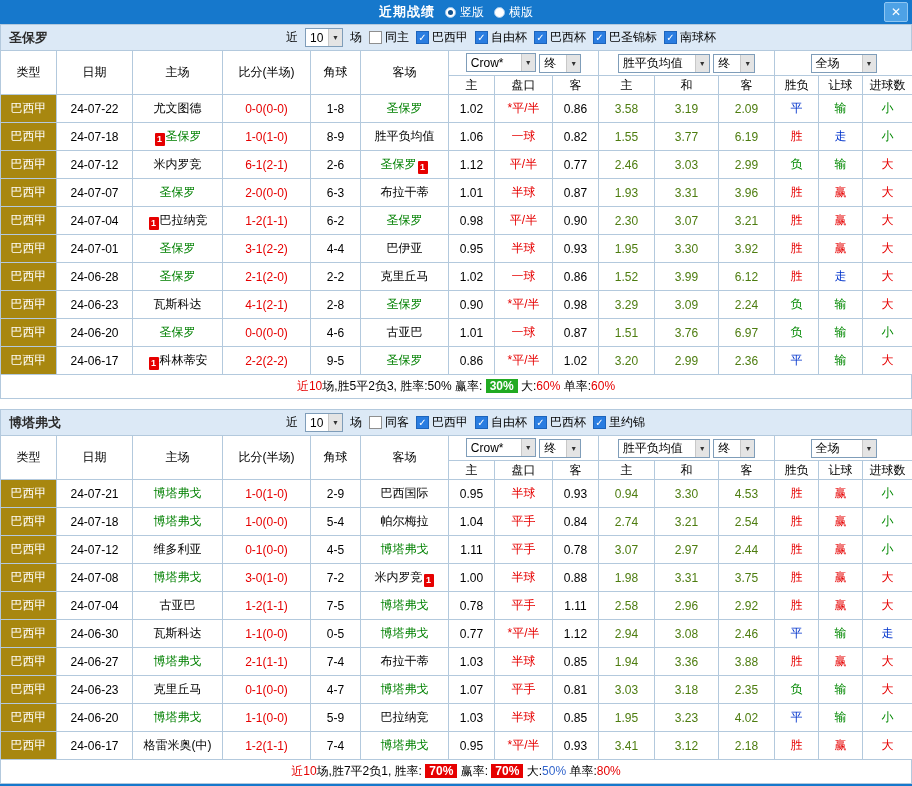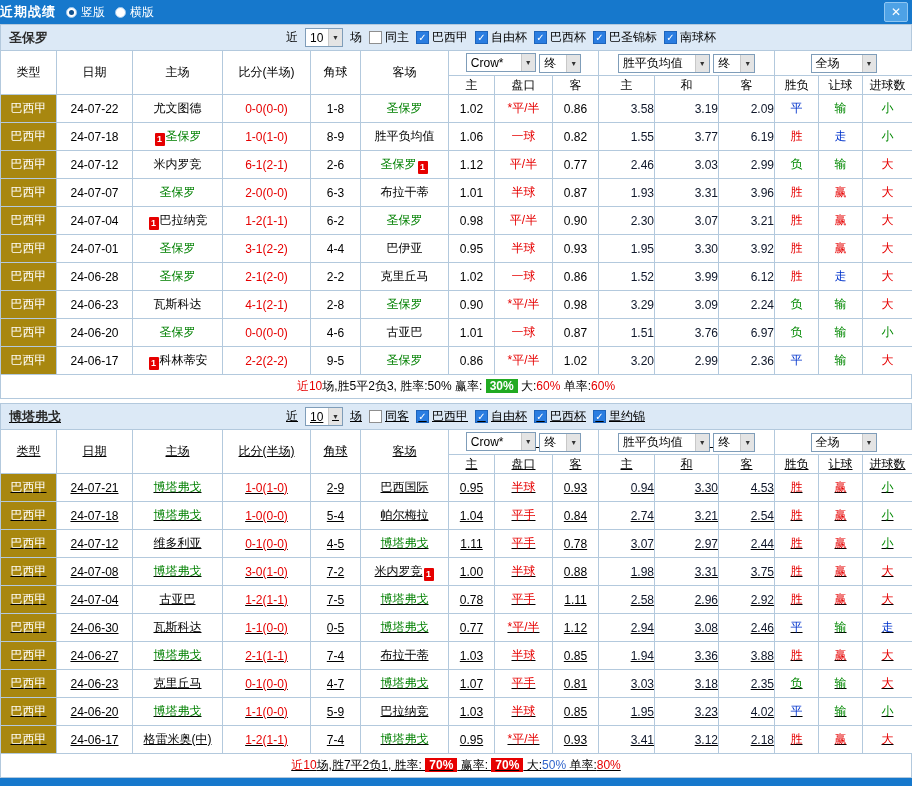--- a/index.html
+++ b/index.html
@@ -2,32 +2,32 @@
 <html><head>
 <meta charset="utf-8">
 <style>
   * { margin:0; padding:0; box-sizing:border-box; }
   html,body { background:#fff; }
   body { width:912px; font-family:"Liberation Sans","DejaVu Sans",sans-serif; font-size:12px; color:#000; }
   .window { width:912px; height:786px; display:flex; flex-direction:column; overflow:hidden; background:#fff; }
 
   
   .titlebar { flex:none; height:24px; background:#1678cc; color:#fff; display:flex; align-items:center; position:relative; }
-  .titlebar-center { flex:1; display:flex; align-items:center; gap:10px; }
+  .titlebar-center { flex:1; display:flex; justify-content:center; align-items:center; gap:10px; }
   .title { font-weight:bold; font-size:13px; letter-spacing:1px; }
   .radio-group { display:inline-flex; align-items:center; gap:10px; }
   .radio { display:inline-flex; align-items:center; gap:4px; cursor:pointer; }
   .radio-circle { width:11px; height:11px; border-radius:50%; background:#fff; display:inline-block; position:relative; border:1px solid #9cc7ee; }
   .radio-circle.checked::after { content:''; position:absolute; left:2px; top:2px; width:5px; height:5px; border-radius:50%; background:#10508c; }
   .close-btn { position:absolute; right:4px; top:2px; width:24px; height:20px; background:#4ea2e6; border:1px solid #8fc6f2; color:#fff; display:flex; align-items:center; justify-content:center; font-size:12px; cursor:pointer; border-radius:2px; }
 
   
   .section { flex:none; }
   .section:first-of-type { margin-top:2px; }
-  .section + .section { margin-top:4px;text-decoration:underline; }
+  .section + .section { margin-top:10px; }
   .sec-header { height:26px; background:#dce9f6; border:1px solid #b3c9dd; border-bottom:none; display:flex; align-items:center; }
   .team-name { width:285px; padding-left:8px; font-weight:bold; font-size:13px; color:#2b2b2b; }
   .filters { display:flex; align-items:center; gap:7px; white-space:nowrap; }
   .chk { display:inline-flex; align-items:center; gap:3px; cursor:pointer; }
   .cb { width:13px; height:13px; border:1px solid #8f8f8f; background:#fff; display:inline-flex; align-items:center; justify-content:center; font-size:10px; font-weight:bold; color:#fff; line-height:1; }
   .cb.on { background:#2a7de1; border-color:#1d64bb; }
 
   
   .select { display:inline-flex; align-items:center; justify-content:space-between; border:1px solid #7f9db9; background:#fff; height:19px; padding-left:4px; gap:4px; cursor:pointer; color:#000; }
   .select .arrow { width:14px; height:17px; background:#e4e4e4; border-left:1px solid #c8c8c8; display:inline-flex; align-items:center; justify-content:center; font-size:7px; color:#333; }
@@ -38,21 +38,21 @@
   .sel-full { min-width:66px; }
 
   
   table.grid { width:100%; border-collapse:collapse; table-layout:fixed; }
   .grid th, .grid td { border:1px solid #b3c9dd; text-align:center; padding:0; overflow:hidden; white-space:nowrap; font-weight:normal; }
   .grid thead tr.dd-row th { height:25px; }
   .grid thead tr.sub-row th { height:19px; }
   .grid tbody td { height:28px; }
   td.c-type { background:#a8870f; color:#fff; }
   td.c-score, td.c-pan { color:#e60000; }
-  td.c-avg { color:#0f172a;text-align:right; }
+  td.c-avg { color:#4d7c0f; }
   .team.focal { color:#008000; }
   .res-red { color:#e60000; }
   .res-green { color:#008800; }
   .res-blue { color:#0033cc; }
   .redcard { display:inline-block; width:10px; height:13px; background:#e60000; color:#fff; font-size:9px; line-height:13px; font-weight:bold; margin:0 1px; vertical-align:-2px; border-radius:1px; text-align:center; }
 
   
   .sec-footer { height:24px; border:1px solid #b3c9dd; border-top:none; text-align:center; line-height:22px; }
   .sec-footer span { display:inline; }
   .badge { padding:0 4px; font-weight:bold; }

